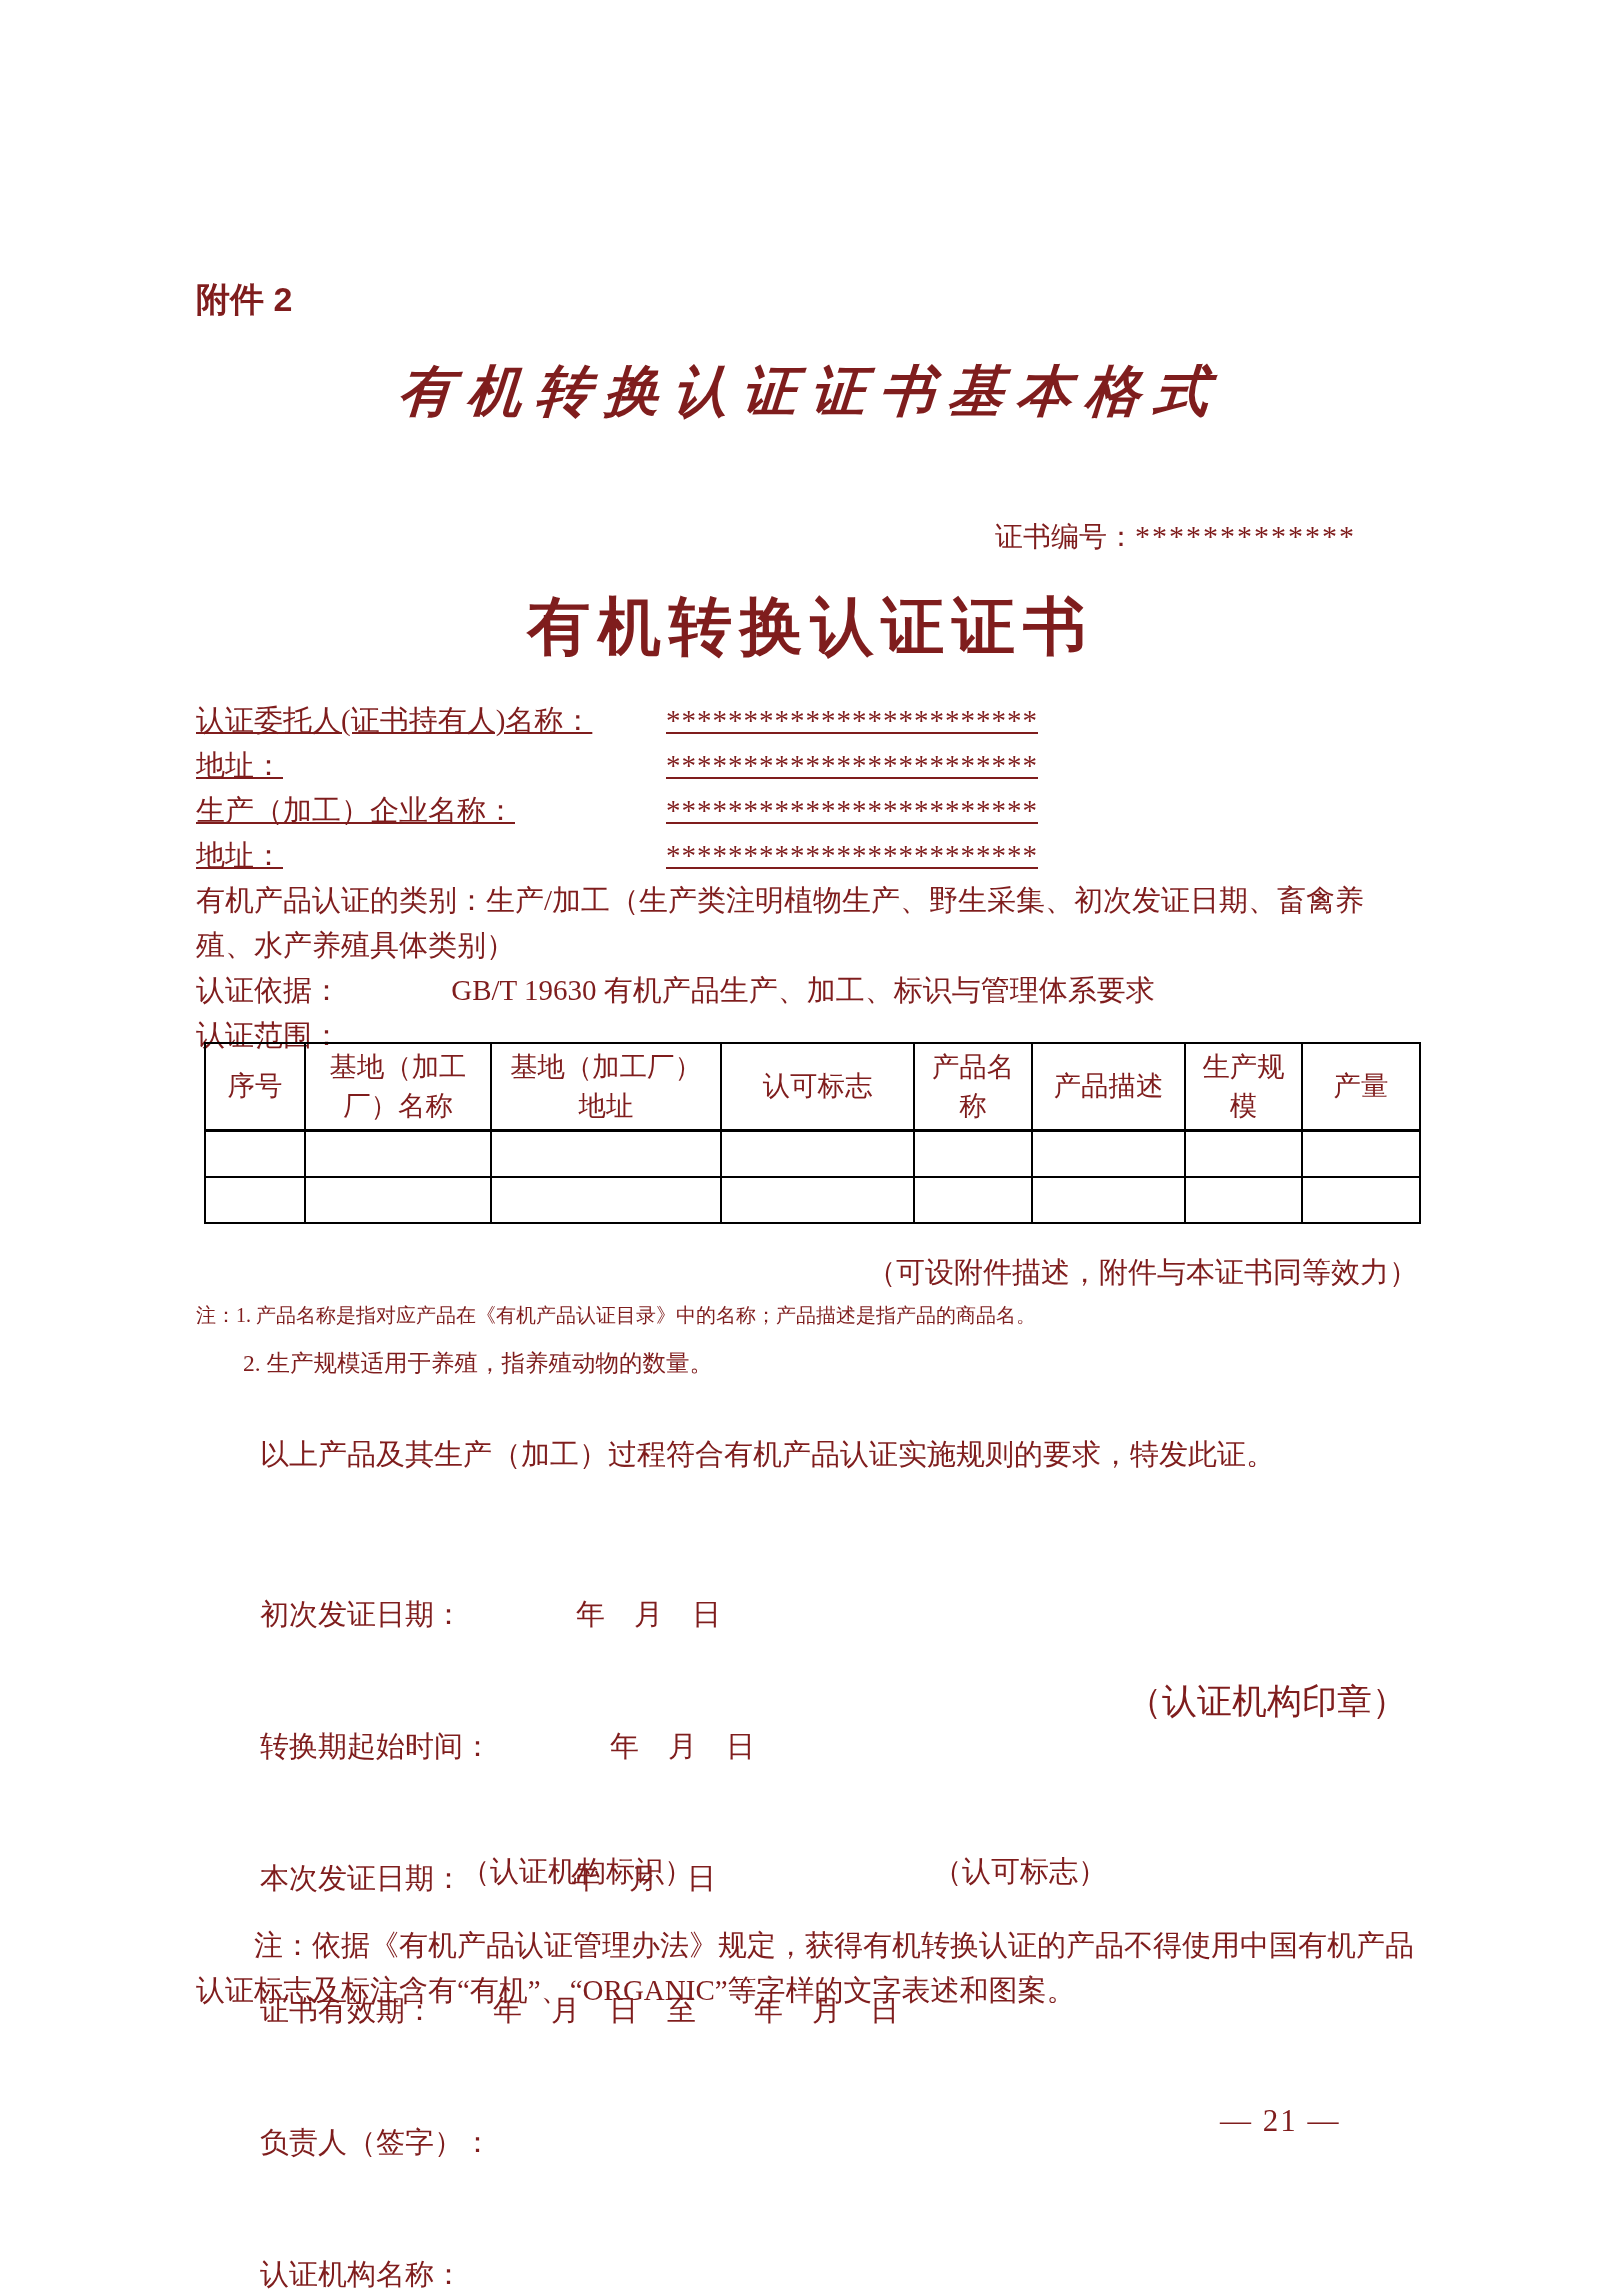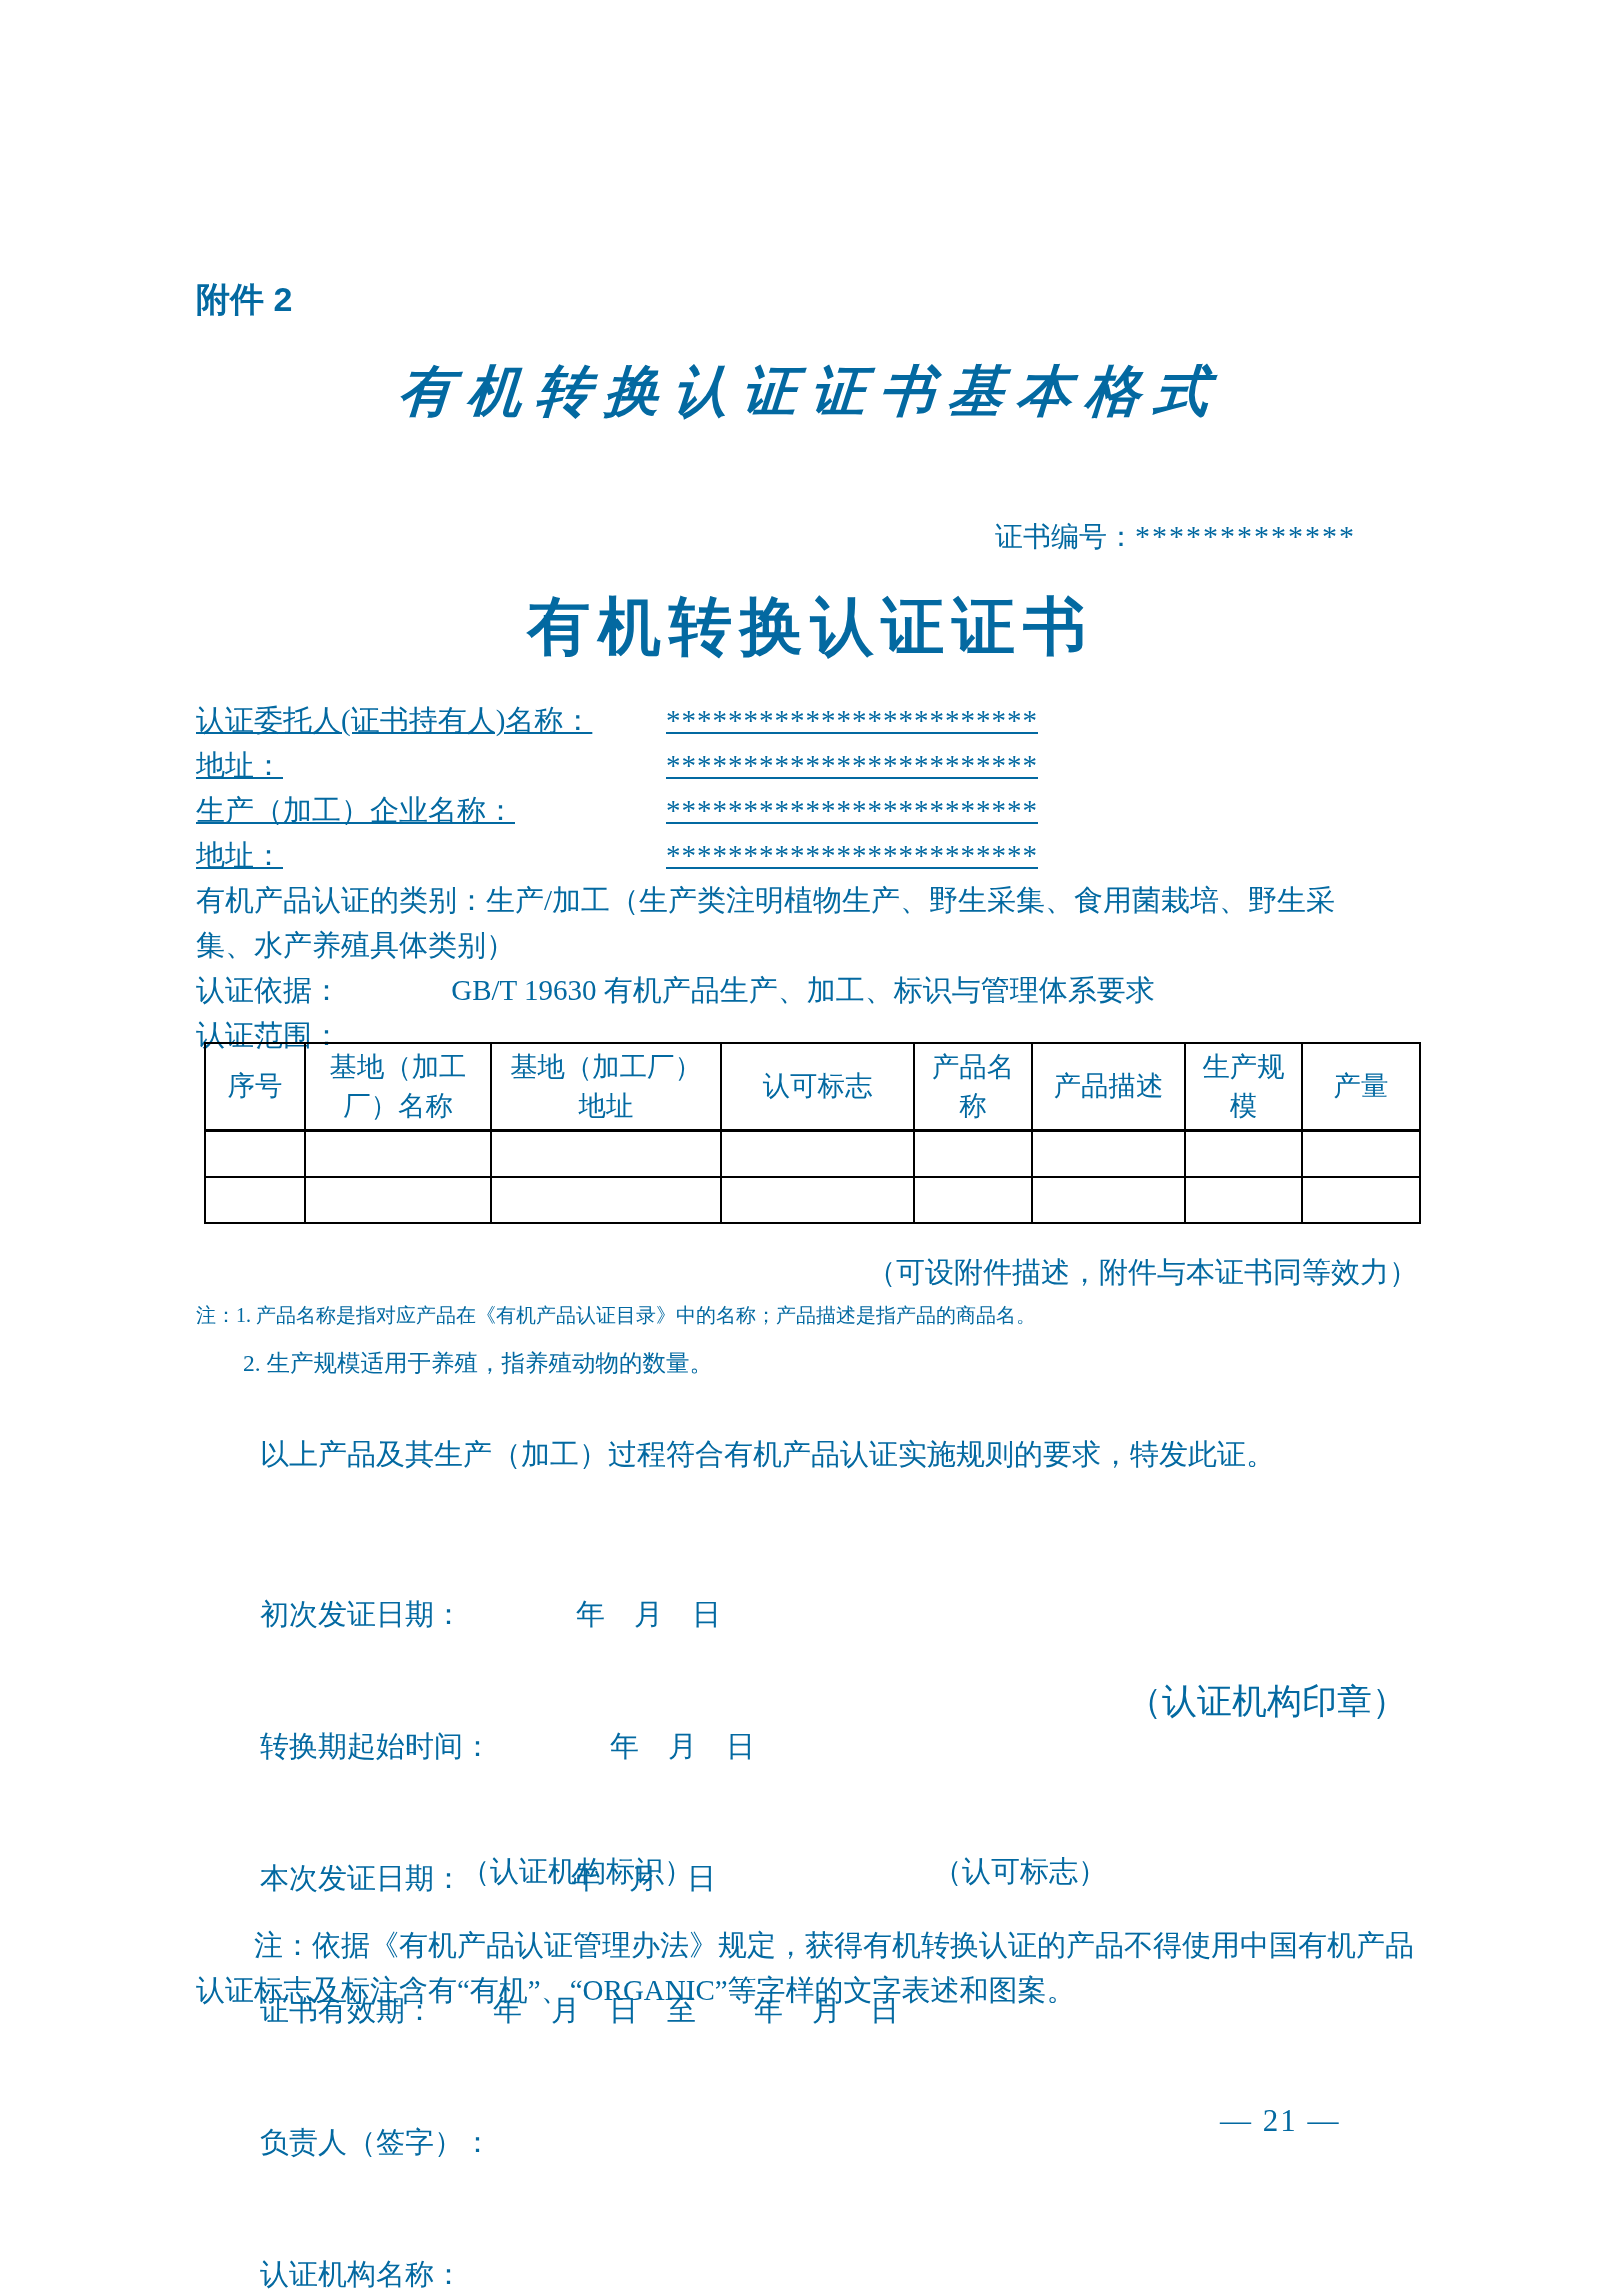--- a/index.html
+++ b/index.html
@@ -2,21 +2,21 @@
 <html><head>
 <meta charset="utf-8">
 <style>
   html,body{margin:0;padding:0;}
   body{background:#ffffff;}
   .page{
     position:relative;
     width:1621px;height:2293px;
     background:#ffffff;
     font-family:"Liberation Serif","DejaVu Serif",serif;
-    color:#0369a1;
+    color:#7f1d1d;
     overflow:hidden;
   }
   .abs{position:absolute;}
   .attachment-label{left:196px;top:277px;font-size:34px;font-family:"Liberation Sans","DejaVu Sans",sans-serif;font-weight:bold;}
   .script-title{
     left:0;top:355px;width:1621px;text-align:center;
     font-size:55px;font-weight:bold;font-style:italic;
     letter-spacing:13.7px;
     font-family:"DejaVu Serif","Liberation Serif",serif;
     transform:skewX(-4deg);
@@ -88,21 +88,21 @@
       <span class="val">************************</span>
     </div>
     <div class="info-row">
       <span class="lbl">生产（加工）企业名称：</span>
       <span class="val">************************</span>
     </div>
     <div class="info-row">
       <span class="lbl">地址：</span>
       <span class="val">************************</span>
     </div>
-    <div class="category-line">有机产品认证的类别：生产/加工（生产类注明植物生产、野生采集、食用菌栽培、野生采集、水产养殖具体类别）</div>
+    <div class="category-line">有机产品认证的类别：生产/加工（生产类注明植物生产、野生采集、初次发证日期、畜禽养殖、水产养殖具体类别）</div>
     <div class="basis-row">
       <span>认证依据：</span>
       <span class="gap-basis">GB/T 19630 有机产品生产、加工、标识与管理体系要求</span>
     </div>
     <div class="scope-row">认证范围：</div>
   </div>
 
   <table class="abs cert-table">
     <colgroup>
       <col style="width:100px">

